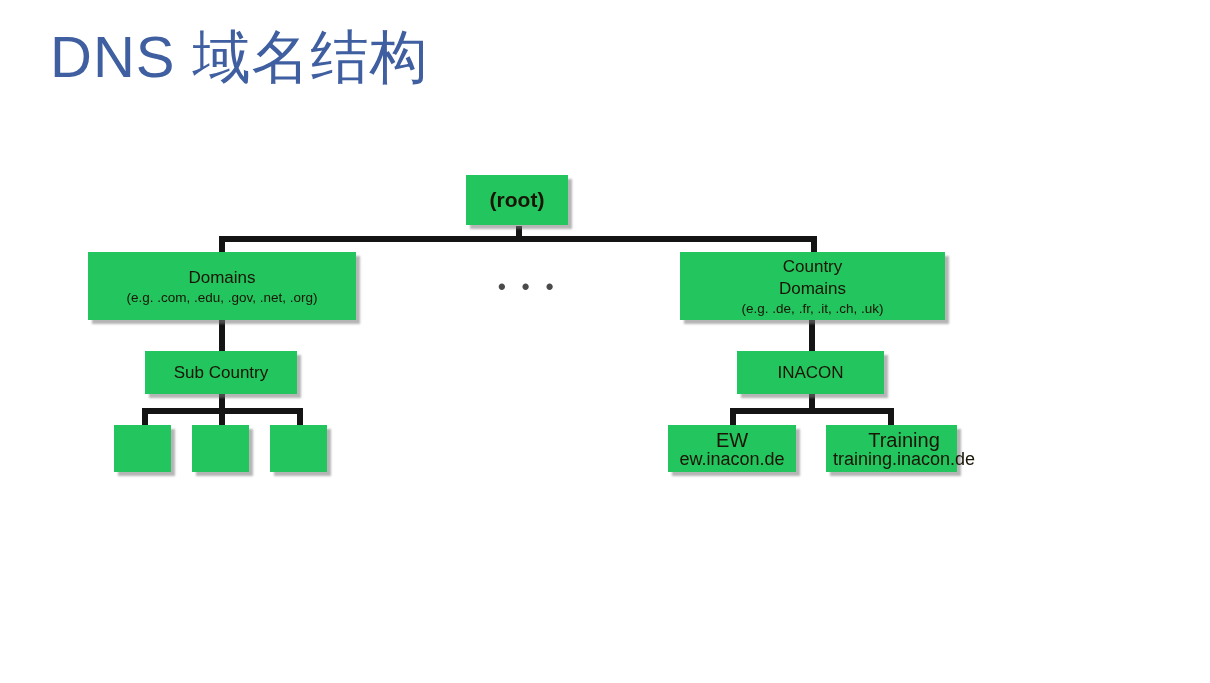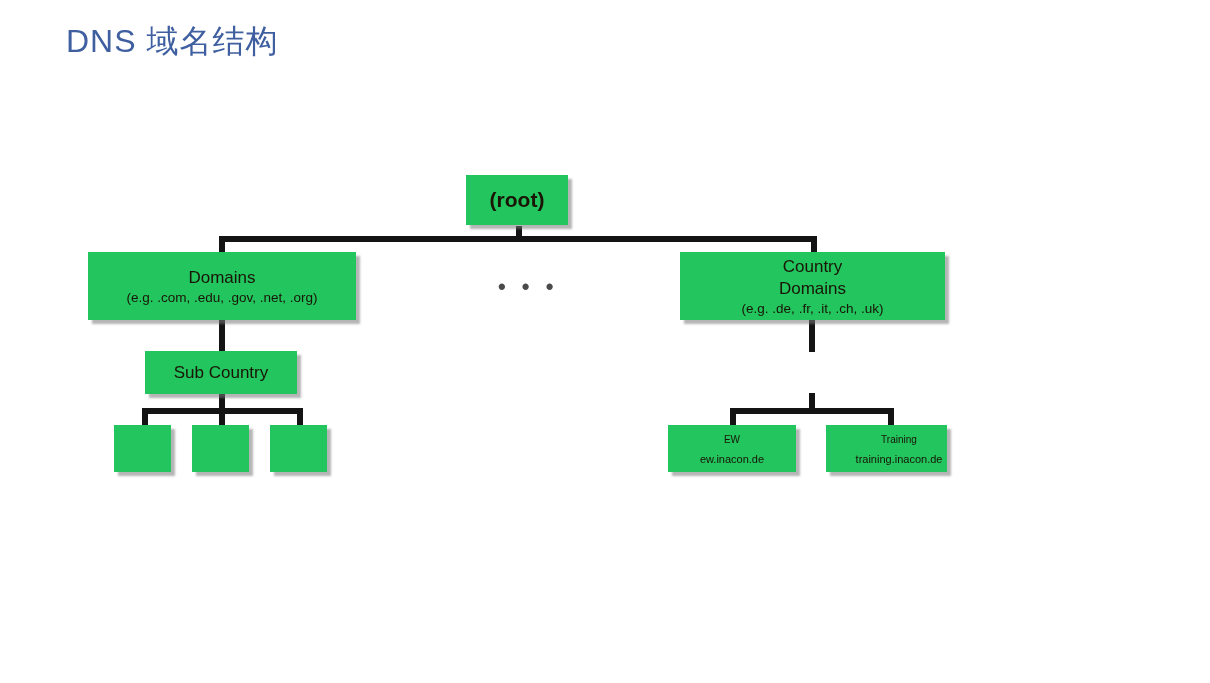--- a/index.html
+++ b/index.html
@@ -12,27 +12,26 @@
   #slide {
     position: relative;
     width: 1210px; height: 683px;
     background: #ffffff;
   }
 
   
   #page-title {
     position: absolute;
     left: 50px; top: 22px;
-    font-size: 32px;
+    font-size: 58px;
     font-weight: 400;
     letter-spacing: 1px;
     color: #3f5fa0;
     white-space: nowrap;
     line-height: 1.2;
-    margin-left: 16px;
   }
   #brand-logo {
     position: absolute;
     right: 12px; top: 10px;
     display: flex;
     align-items: center;
     gap: 7px;
   }
   #brand-logo .mark {
     width: 30px; height: 30px;
@@ -72,22 +71,22 @@
   }
   .node .ln-sub {
     font-size: 13.5px;
     line-height: 17px;
     white-space: nowrap;
   }
   .node.bold .ln-main {
     font-weight: 700;
     font-size: 21px;
   }
-  .node.small .ln-main { font-size: 10px; }
-  .node.small .ln-sub  { font-size: 11px; }
+  .node.small .ln-main { font-size: 20px; }
+  .node.small .ln-sub  { font-size: 18px; }
 
   .conn {
     position: absolute;
     background: #141414;
     z-index: 1;
   }
   #ellipsis {
     position: absolute;
     left: 498px; top: 274px;
     font-size: 22px;
@@ -141,35 +140,38 @@
     <div class="node" style="left:680px; top:252px; width:265px; height:68px;">
       <div class="ln-main">Country</div>
       <div class="ln-main">Domains</div>
       <div class="ln-sub">(e.g. .de, .fr, .it, .ch, .uk)</div>
     </div>
 
     <div class="node" style="left:145px; top:351px; width:152px; height:43px;">
       <div class="ln-main">Sub Country</div>
     </div>
 
+    <div class="node" style="left:737px; top:351px; width:147px; height:43px;">
+      <div class="ln-main">INACON</div>
+    </div>
 
     <div class="node" style="left:114px; top:425px; width:57px; height:47px;">
       <div class="ln-main"></div>
     </div>
     <div class="node" style="left:192px; top:425px; width:57px; height:47px;">
       <div class="ln-main"></div>
     </div>
     <div class="node" style="left:270px; top:425px; width:57px; height:47px;">
       <div class="ln-main"></div>
     </div>
 
     <div class="node small" style="left:668px; top:425px; width:128px; height:47px;">
       <div class="ln-main">EW</div>
       <div class="ln-sub">ew.inacon.de</div>
     </div>
 
-    <div class="node small" style="left:826px; top:425px; width:121px; height:47px;padding-left:29px;">
+    <div class="node small" style="left:826px; top:425px; width:131px; height:47px;padding-left:29px;">
       <div class="ln-main">Training</div>
       <div class="ln-sub">training.inacon.de</div>
     </div>
 
   </div>
 </div>
 
 </body></html>

